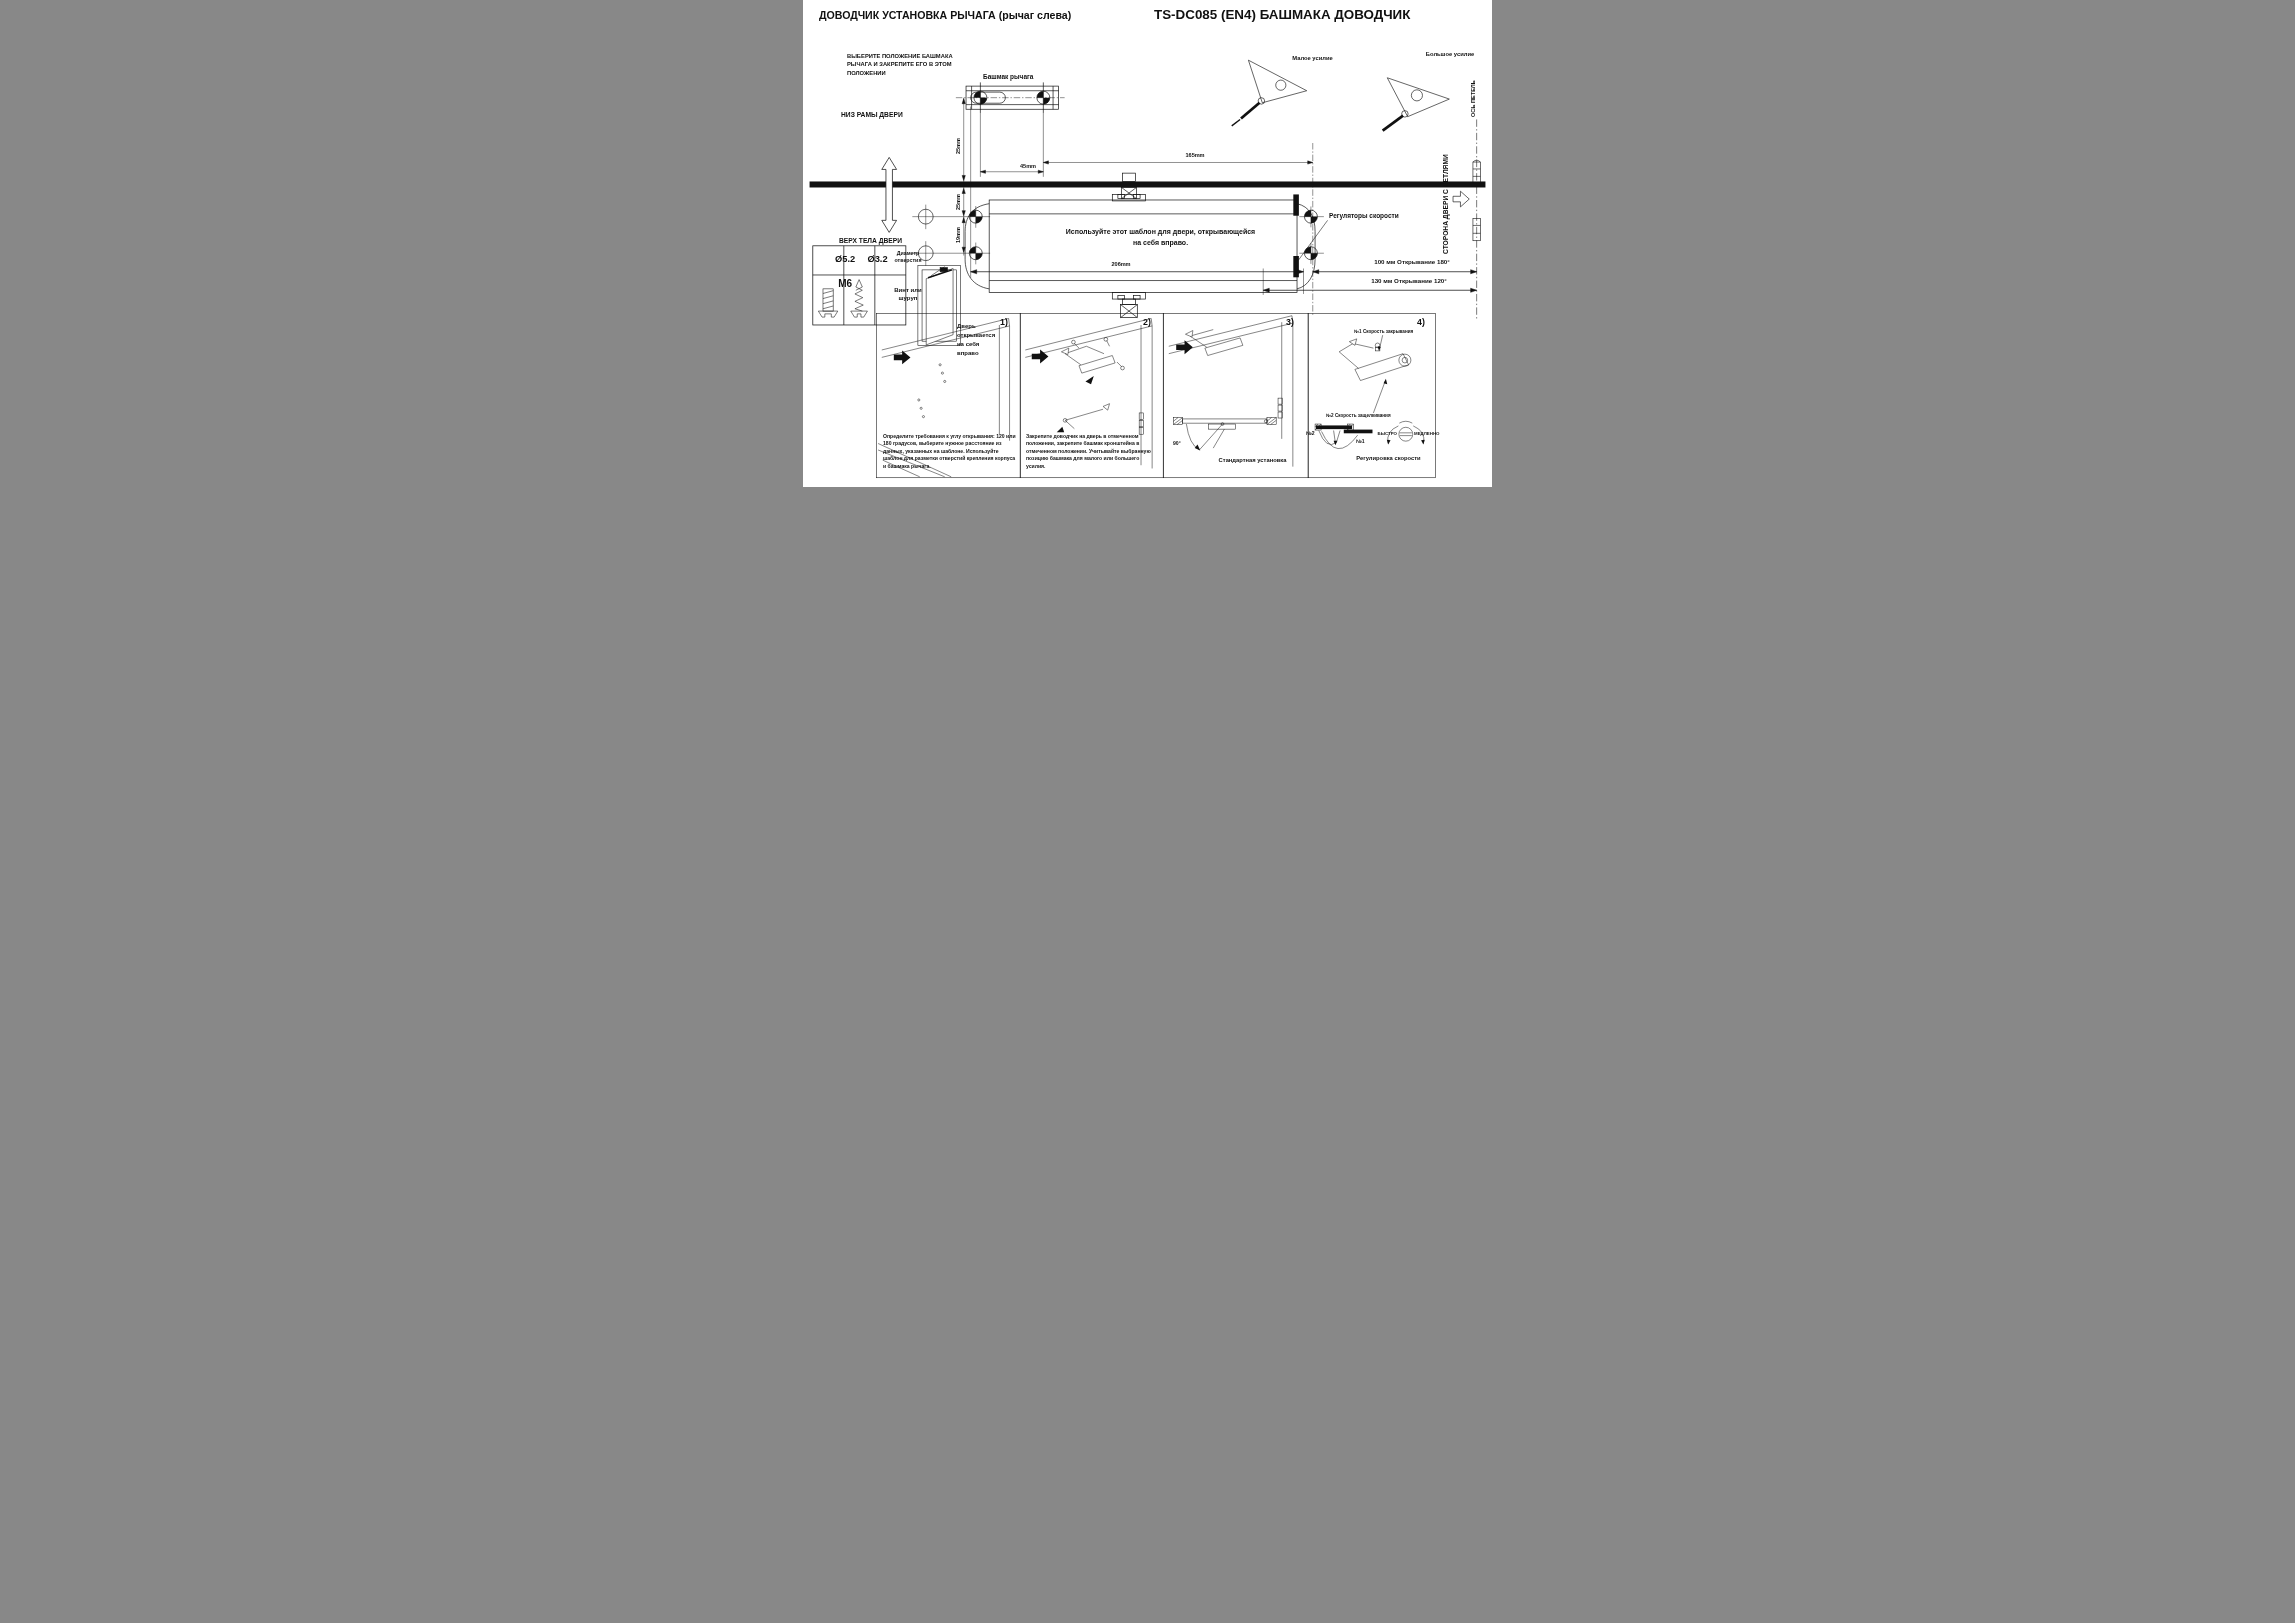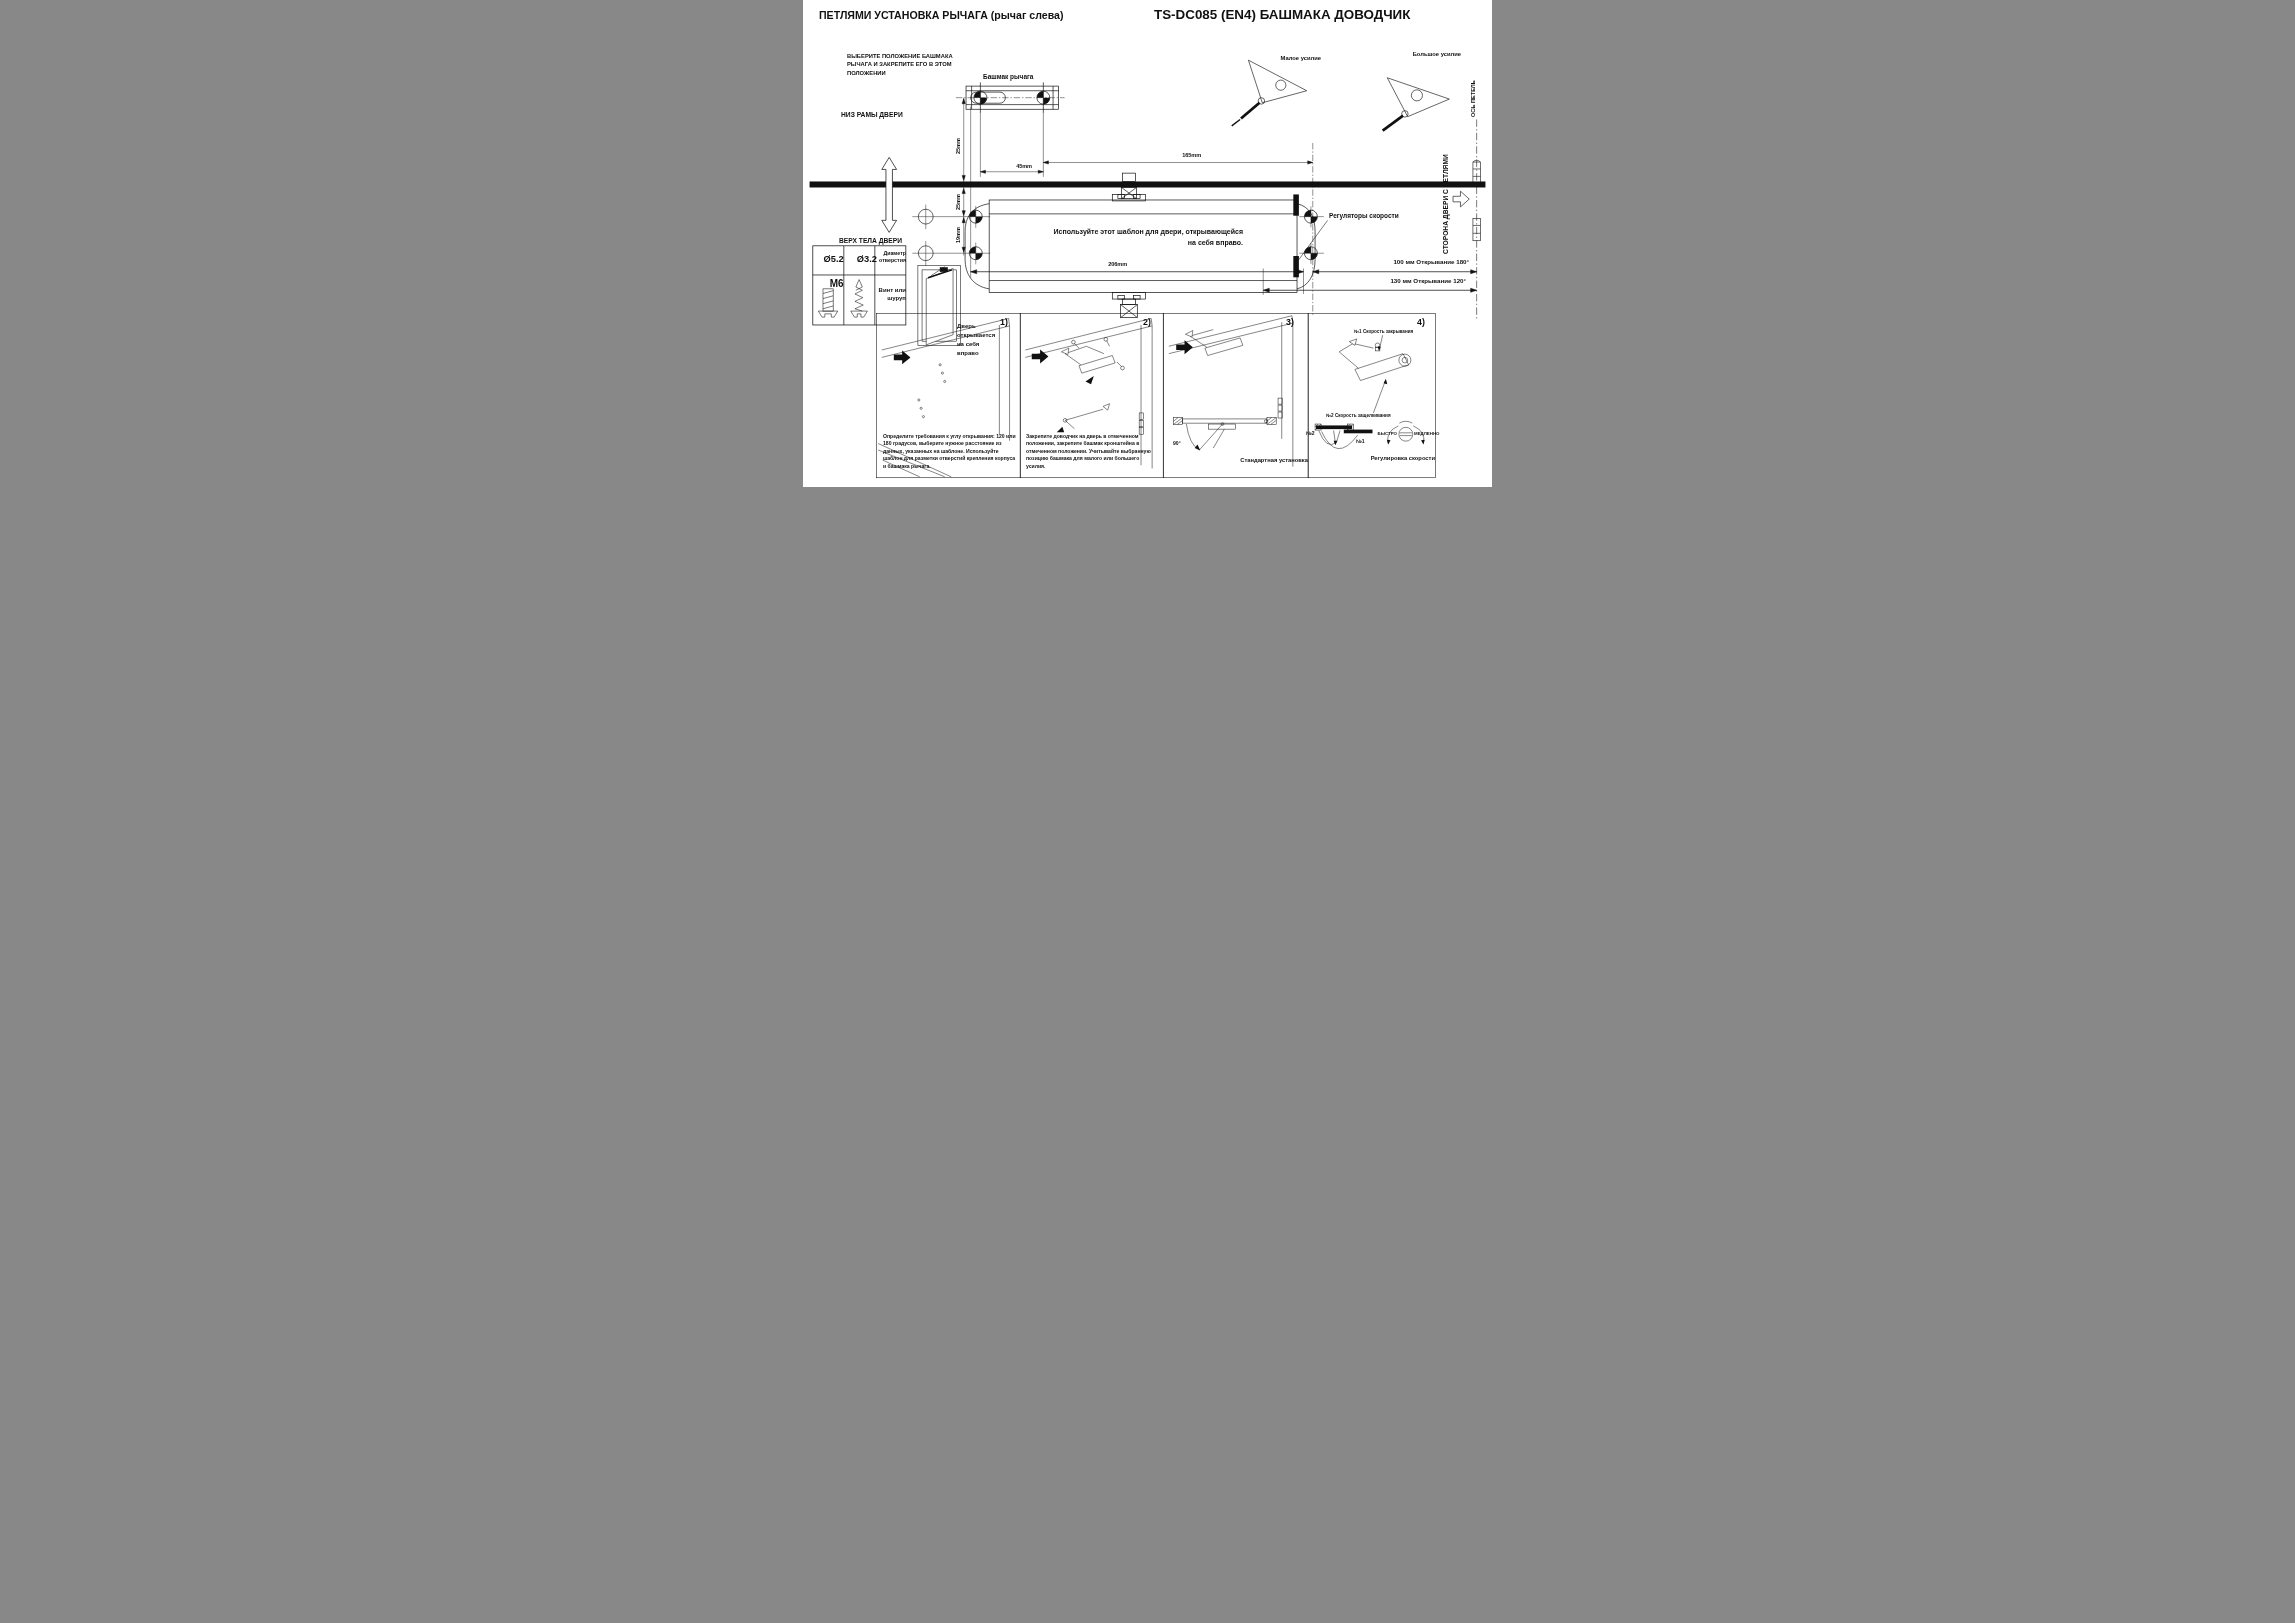--- a/index.html
+++ b/index.html
@@ -2,21 +2,21 @@
 <html style="font-size:7.4px"><head>
 <meta charset="utf-8">
 <style>
   html,body{margin:0;padding:0;background:#888;}
   .page{
     position:relative;width:689px;height:487px;background:#ffffff;
     margin:0 auto;font-family:"Liberation Sans","DejaVu Sans",sans-serif;
     color:#111;overflow:hidden;
   }
   .t{position:absolute;font-weight:bold;color:#111;white-space:pre-line;}
-  .ctr{text-align:right;}
+  .ctr{text-align:center;padding-left:17px;}
   .vert{transform:rotate(-90deg);transform-origin:0 0;white-space:nowrap;}
   svg{position:absolute;left:0;top:0;}
 </style>
 </head>
 <body>
 
 <div class="page">
 
   <svg width="689" height="487" viewBox="0 0 1488 1052">
 
@@ -329,21 +329,21 @@
       <line x1="1289" y1="935" x2="1315" y2="935"></line>
       <line x1="1289" y1="941" x2="1315" y2="941"></line>
       <path d="M1286,920 Q1258,932 1264,958"></path>
       <polygon points="1264,960 1261,950 1269,951" fill="#111" stroke="none"></polygon>
       <path d="M1318,920 Q1346,932 1340,958"></path>
       <polygon points="1340,960 1335,951 1343,950" fill="#111" stroke="none"></polygon>
       <path d="M1288,914 Q1302,906 1316,914"></path>
     </g>
   </svg>
 
-  <div class="t" style="left:16px;top:9.3px;font-size:10.6px;">ПЕТЛЯМИ УСТАНОВКА РЫЧАГА (рычаг слева)</div>
+  <div class="t" style="left:16px;top:9.3px;font-size:10.6px;">ДОВОДЧИК УСТАНОВКА РЫЧАГА (рычаг слева)</div>
   <div class="t" style="left:351px;top:7.4px;font-size:13.4px;">TS-DC085 (EN4) БАШМАКА ДОВОДЧИК</div>
 
   <div class="t" style="left:44px;top:52px;width:121px;font-size:5.8px;line-height:1.45;">ВЫБЕРИТЕ ПОЛОЖЕНИЕ БАШМАКА РЫЧАГА И ЗАКРЕПИТЕ ЕГО В ЭТОМ ПОЛОЖЕНИИ</div>
 
   <div class="t" style="left:180px;top:73px;font-size:6.5px;">Башмак рычага</div>
 
   <div class="t ctr" style="left:467px;top:54px;width:51px;font-size:5.8px;line-height:1.5;">Малое усилие</div>
   <div class="t ctr" style="left:602px;top:50px;width:56px;font-size:5.8px;line-height:1.5;">Большое усилие</div>
 
   <div class="t" style="left:38px;top:111px;font-size:6.7px;">НИЗ РАМЫ ДВЕРИ</div>

